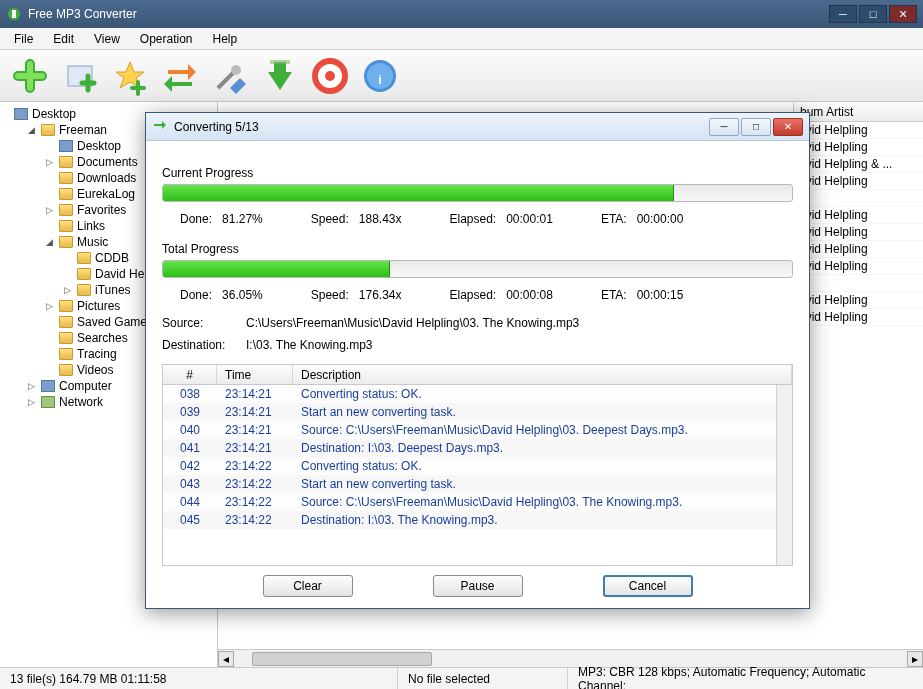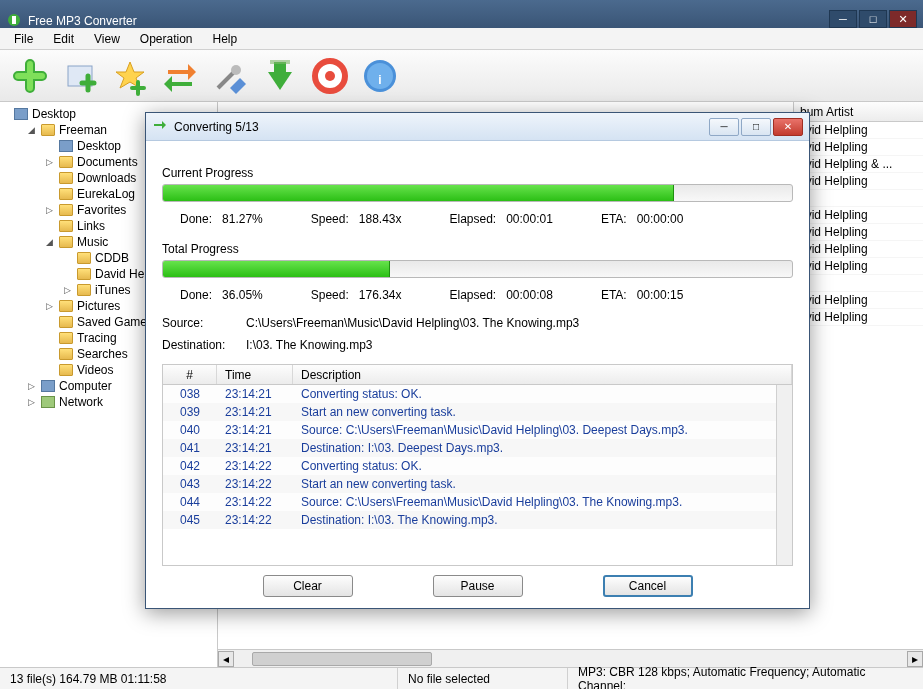--- a/index.html
+++ b/index.html
@@ -1,19 +1,19 @@
 <!DOCTYPE html>
 <html><head>
 <meta charset="utf-8">
 <style>
 * { box-sizing: border-box; margin: 0; padding: 0; font-family: "Segoe UI", Tahoma, sans-serif; font-size: 12px; }
 body { background: #fff; width: 923px; height: 689px; overflow: hidden; position: relative; }
 
 
-.titlebar { height: 28px; background: linear-gradient(#4b6a8e,#3a5576); color:#fff; display:flex; align-items:flex-end; padding:0 6px; }
+.titlebar { height: 28px; background: linear-gradient(#4b6a8e,#3a5576); color:#fff; display:flex; align-items:center; padding:0 6px; }
 .titlebar .icon { width:16px; height:16px; margin-right:6px; }
 .titlebar .title { flex:1; }
 .win-btns { display:flex; gap:2px; }
 .win-btn { width:28px; height:18px; background:#2f4b6b; border:1px solid #1f3752; color:#fff; display:flex; align-items:center; justify-content:center; cursor:pointer; font-size:11px; }
 .win-btn.close { background:#7d2a2a; }
 
 
 .menubar { height:22px; background:#f4f4f4; border-bottom:1px solid #d0d0d0; display:flex; align-items:center; padding:0 6px; gap:4px; }
 .menubar span { padding:2px 8px; cursor:pointer; }
 
@@ -235,26 +235,26 @@
         <span>Pictures</span>
       </div>
     <div class="tree-node tree-indent2">
         <span class="tree-toggle"></span>
         <span class="folder-icon"></span>
         <span>Saved Games</span>
       </div>
     <div class="tree-node tree-indent2">
         <span class="tree-toggle"></span>
         <span class="folder-icon"></span>
+        <span>Searches</span>
+      </div>
+    <div class="tree-node tree-indent2">
+        <span class="tree-toggle"></span>
+        <span class="folder-icon"></span>
         <span>Tracing</span>
-      </div>
-    <div class="tree-node tree-indent2">
-        <span class="tree-toggle"></span>
-        <span class="folder-icon"></span>
-        <span>Searches</span>
       </div>
     <div class="tree-node tree-indent2">
         <span class="tree-toggle"></span>
         <span class="folder-icon"></span>
         <span>Videos</span>
       </div>
     <div class="tree-node tree-indent1">
         <span class="tree-toggle">▷</span>
         <span class="drive-icon"></span>
         <span>Computer</span>

